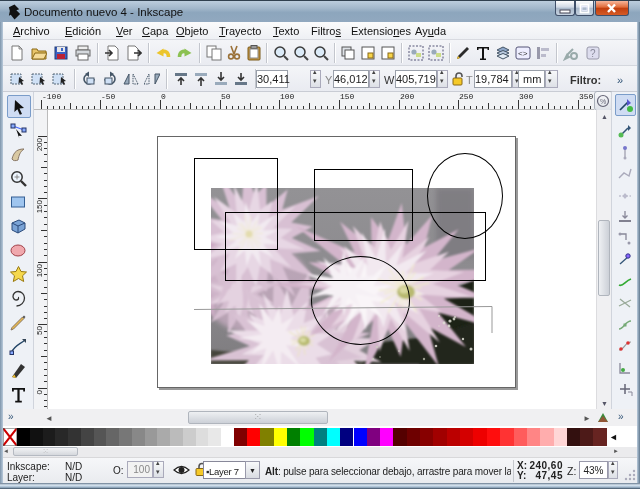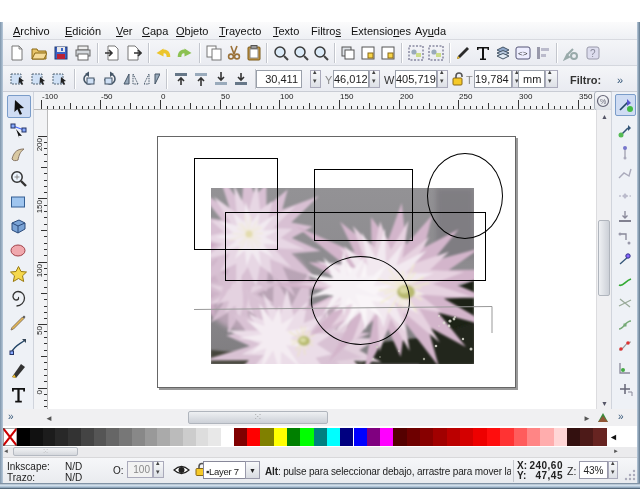--- a/index.html
+++ b/index.html
@@ -21,21 +21,21 @@
 .spin { position:absolute; top:4px; height:18px; background:#fff; border:1px solid #9aa0aa; font-size:11px; color:#222; text-align:right; padding:2px 3px 0 0; }
 .spinbtn { position:absolute; top:4px; width:11px; height:18px; background:linear-gradient(#f8f9fa,#dde0e6); border:1px solid #aab; }
 .spinbtn:before { content:"▴"; position:absolute; top:-3px; left:2px; font-size:7px; color:#444; }
 .spinbtn:after { content:"▾"; position:absolute; top:6px; left:2px; font-size:7px; color:#444; }
 .lbl { position:absolute; top:8px; font-size:11px; color:#333; }
 
 #toolbox { left:3px; top:92px; width:31px; height:325px; background:#eef1f6; border-right:1px solid #d0d4dc; }
 .tbtn { position:absolute; left:4px; width:24px; height:23px; padding:2px 0 0 2px; }
 .tbtn.sel { background:#cfdcf3; border:1px solid #7a9cc9; border-radius:2px; }
 
-#hruler { left:34px; top:92px; width:560px; height:18px; background:#f2f3f5; border-bottom:1px solid #bbb; overflow:hidden; }
+#hruler { left:34px; top:92px; width:560px; height:18px; background:#f2f3f5; border-bottom:1px solid #bbb; overflow:hidden;font-family:Liberation Mono, monospace; }
 .rlab { position:absolute; top:0px; font-size:8px; color:#222; }
 .rtick { position:absolute; bottom:0; width:1px; background:#333; }
 #vruler { left:34px; top:110px; width:14px; height:299px; background:#f2f3f5; border-right:1px solid #bbb; overflow:hidden; }
 .vlab { position:absolute; left:1px; font-size:8px; color:#222; writing-mode:vertical-rl; transform:rotate(180deg); }
 .vtick { position:absolute; right:0; height:1px; background:#333; }
 
 #canvas { left:48px; top:110px; width:548px; height:299px; background:#fff; overflow:hidden; }
 #page { position:absolute; left:109px; top:26px; width:359px; height:252px; background:#fff; border:1px solid #666; box-shadow:2px 2px 0 #9a9a9a; }
 
 #vsb { left:596px; top:110px; width:15px; height:299px; background:#f0f0f2; border-left:1px solid #dcdcdf; }
@@ -46,20 +46,36 @@
 
 #palette { left:3px; top:428px; width:622px; height:18px; background:#fff; }
 .sw { position:absolute; top:0; height:18px; }
 #palsb { left:3px; top:447px; width:634px; height:10px; background:#ebebed; }
 
 #status { left:3px; top:457px; width:634px; height:26px; background:linear-gradient(#f6f7f9,#e9ebef); font-size:10px; color:#222; border-top:1px solid #d8d8da;}
 #botframe { left:0px; top:483px; width:640px; height:6px; background:linear-gradient(#65788c,#dbe8f3 35%,#9fb6cb 70%,#3c4f61); }
 .shape { position:absolute; border:1.5px solid #000; }
 </style></head><body>
 <div id="win">
+  <div class="abs" id="title">
+    <svg class="abs" style="left:7px;top:3px" width="15" height="16" viewBox="0 0 16 16">
+        <path d="M8,0 L13,5 L10,6 L14,10 L8,16 L4,11 L2,12 L3,7 L2,3 Z" fill="#111"></path>
+      </svg>
+    <div class="txt">Documento nuevo 4 - Inkscape</div>
+    <div class="wb" style="left:555px;width:20px;border-radius:0 0 3px 3px"><svg width="18" height="13">
+          <rect x="4" y="8" width="10" height="3" fill="#fff" stroke="#445"></rect>
+        </svg></div>
+    <div class="wb" style="left:575px;width:19px;border-radius:0 0 3px 3px"><svg width="17" height="13">
+          <rect x="4.5" y="2.5" width="8" height="8" fill="none" stroke="#fff" stroke-width="1.7"></rect>
+          <rect x="6" y="4.5" width="5" height="4" fill="none" stroke="#eef" stroke-width="0.8"></rect>
+        </svg></div>
+    <div class="wb close" style="left:595px;width:34px;border-radius:0 0 3px 3px"><svg width="32" height="13">
+          <path d="M12,2.5 L19,10 M19,2.5 L12,10" stroke="#fff" stroke-width="2.4"></path>
+        </svg></div>
+  </div>
   <div class="abs" id="menu">
     <span style="left:10px"><u>A</u>rchivo</span>
       <span style="left:62px"><u>E</u>dición</span>
       <span style="left:113px"><u>V</u>er</span>
       <span style="left:139px"><u>C</u>apa</span>
       <span style="left:173px"><u>O</u>bjeto</span>
       <span style="left:216px"><u>T</u>rayecto</span>
       <span style="left:270px"><u>T</u>exto</span>
       <span style="left:308px">Filtro<u>s</u></span>
       <span style="left:348px">Extensio<u>n</u>es</span>
@@ -232,21 +248,21 @@
     <div class="ti" style="left:210px"><svg width="16" height="16" viewBox="0 0 16 16">
           <rect x="2" y="11" width="12" height="3" fill="#9ab"></rect>
           <path d="M8,1 L8,9 M5,6 L8,9 L11,6" stroke="#333" stroke-width="1.6" fill="none"></path>
         </svg></div>
     <div class="ti" style="left:230px"><svg width="16" height="16" viewBox="0 0 16 16">
           <rect x="2" y="11" width="12" height="3" fill="#678"></rect>
           <path d="M8,2 L8,9 M5,6 L8,9 L11,6" stroke="#333" stroke-width="1.6" fill="none"></path>
         </svg></div>
     <div class="sep" style="left:252px"></div>
     <div class="lbl" style="left:262px;color:#888">X</div>
-    <div class="spin" style="left:253px;width:46px">30,411</div>
+    <div class="spin" style="left:253px;width:32px">30,411</div>
       <div class="spinbtn" style="left:307px"></div>
     <div class="lbl" style="left:322px;color:#888">Y</div>
     <div class="spin" style="left:330px;width:36px">46,012</div>
       <div class="spinbtn" style="left:366px"></div>
     <div class="lbl" style="left:381px">W</div>
     <div class="spin" style="left:392px;width:42px">405,719</div>
       <div class="spinbtn" style="left:434px"></div>
     <svg class="abs" style="left:449px;top:6px" width="13" height="14" viewBox="0 0 13 14">
         <rect x="1" y="6" width="9" height="7" rx="1" fill="#f5c928" stroke="#8a6914"></rect>
         <path d="M4,6 V4 a3,3 0 0 1 6,0 V5" fill="none" stroke="#555" stroke-width="1.6"></path>
@@ -734,21 +750,21 @@
     <div class="abs" style="left:606px;top:4px;font-size:9px;color:#111">◄</div>
   </div>
   <div class="abs" id="palsb">
     <div class="abs" style="left:0px;top:1px;font-size:6px;color:#555">◄</div>
     <div class="abs" style="left:610px;top:1px;font-size:6px;color:#555">►</div>
     <div class="abs" style="left:10px;top:0px;width:65px;height:9px;background:linear-gradient(#f2f3f5,#d5d8dd);border:1px solid #b5bac2;border-radius:2px;text-align:center;font-size:5px;color:#888;line-height:7px">⁙</div>
   </div>
   <div class="abs" id="status">
     <div class="abs" style="left:4px;top:3px">Inkscape:</div>
     <div class="abs" style="left:62px;top:3px">N/D</div>
-    <div class="abs" style="left:4px;top:14px">Trazo:</div>
+    <div class="abs" style="left:4px;top:14px">Layer:</div>
     <div class="abs" style="left:62px;top:14px">N/D</div>
     <div class="abs" style="left:110px;top:7px">O:</div>
     <div class="abs" style="left:124px;top:3px;width:26px;height:17px;background:#f2f2f2;border:1px solid #aab;color:#888;text-align:right;padding:2px 2px 0 0">100</div>
     <div class="spinbtn" style="left:150px;top:3px;height:17px"></div>
     <svg class="abs" style="left:170px;top:5px" width="17" height="14" viewBox="0 0 17 14">
         <path d="M1,7 Q8.5,0 16,7 Q8.5,14 1,7 Z" fill="#fff" stroke="#222" stroke-width="1.2"></path>
         <circle cx="8.5" cy="7" r="3" fill="#222"></circle>
       </svg>
     <svg class="abs" style="left:192px;top:4px" width="13" height="15" viewBox="0 0 13 14">
         <rect x="1" y="6" width="9" height="7" rx="1" fill="#f5c928" stroke="#8a6914"></rect>

